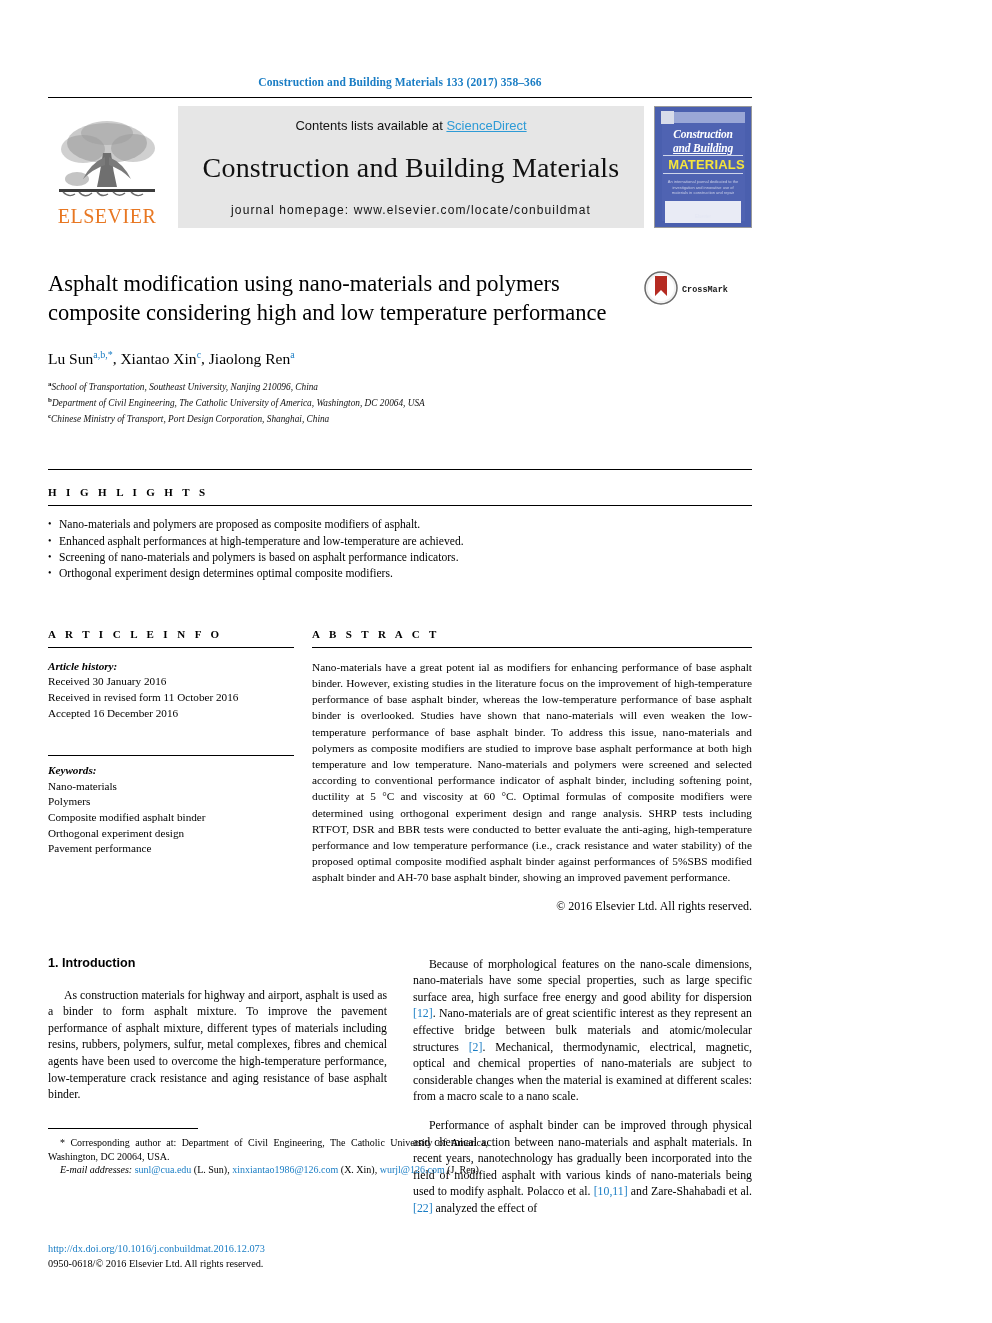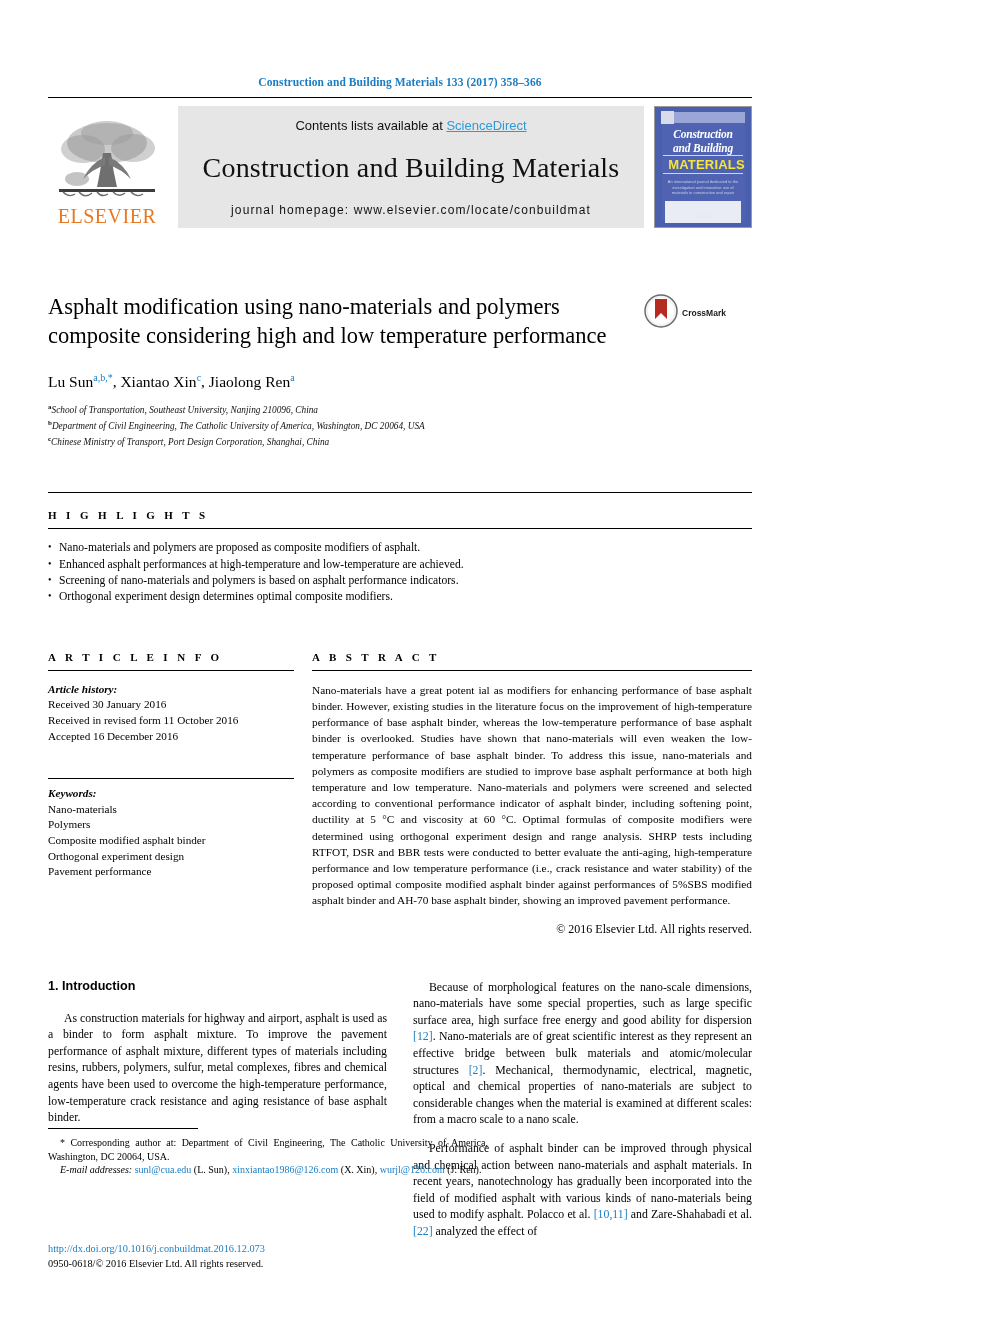--- a/index.html
+++ b/index.html
@@ -125,21 +125,21 @@
     left: 0; right: 0;
     text-align: center;
     color: #ffffff;
     font-family: "Liberation Serif", serif;
     font-style: italic;
     font-weight: bold;
     font-size: 11.5px;
     letter-spacing: -0.2px;
   }
   .cov-t1 { top: 21px; }
-  .cov-t2 { top: 35px; }
+  .cov-t2 { top: 35px; text-decoration: underline; }
   .cov-t3 {
     position: absolute;
     left: 0; right: 0; top: 50px;
     text-align: center;
     color: #f5e53b;
     font-family: "Liberation Sans", sans-serif;
     font-weight: bold;
     font-size: 13px;
     letter-spacing: 0.2px;
     padding-left: 7px;
@@ -169,21 +169,21 @@
   }
   .cov-white {
     position: absolute;
     left: 10px; right: 10px; bottom: 4px;
     height: 22px;
     background: #e9ebf5;
   }
 
   
   .title-area {
-    margin-top: 64px;
+    margin-top: 41px;
     display: flex;
     align-items: flex-start;
   }
   .title-text {
     flex: 1 1 auto;
     padding-right: 14px;
   }
   h1.paper-title {
     font-family: "Liberation Serif", serif;
     font-size: 22.5px;
@@ -193,21 +193,21 @@
     color: #000;
   }
   .crossmark {
     flex: 0 0 108px;
     display: flex;
     align-items: center;
     gap: 4px;
     padding-top: 2px;
   }
   .crossmark-label {
-    font-family: Liberation Sans, sans-serif;
+    font-family: Liberation Mono, monospace;
     font-size: 8.5px;
     font-weight: bold;
     color: #1a1a1a;
   }
 
   .authors {
     font-family: "Liberation Serif", serif;
     font-size: 15.5px;
     margin-top: 18px;
     line-height: 20px;

